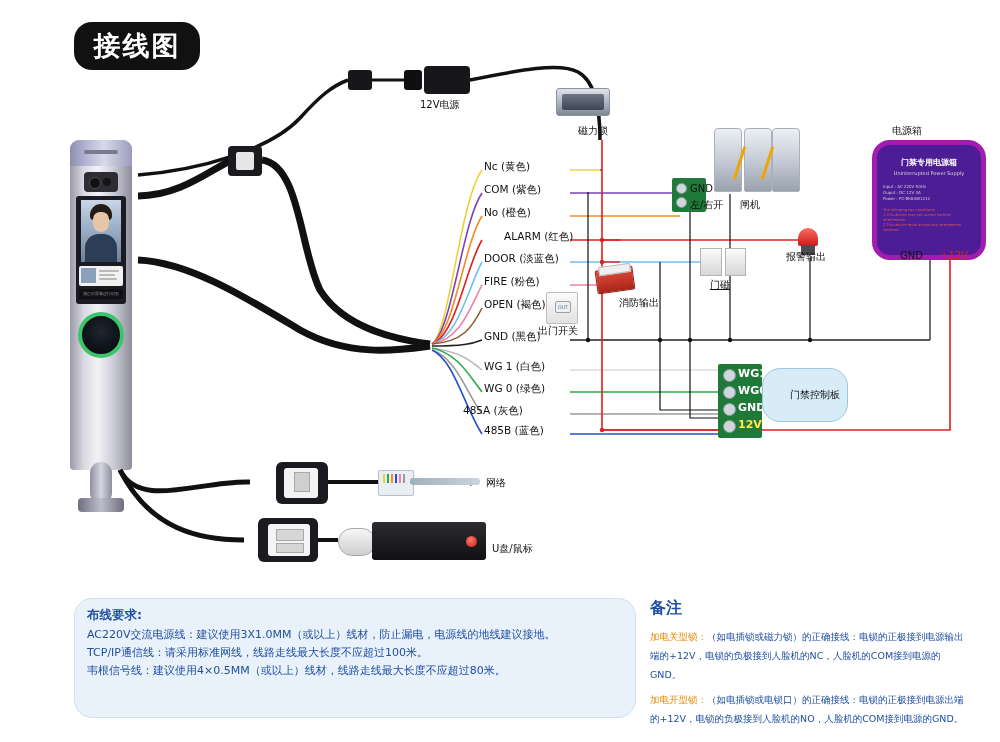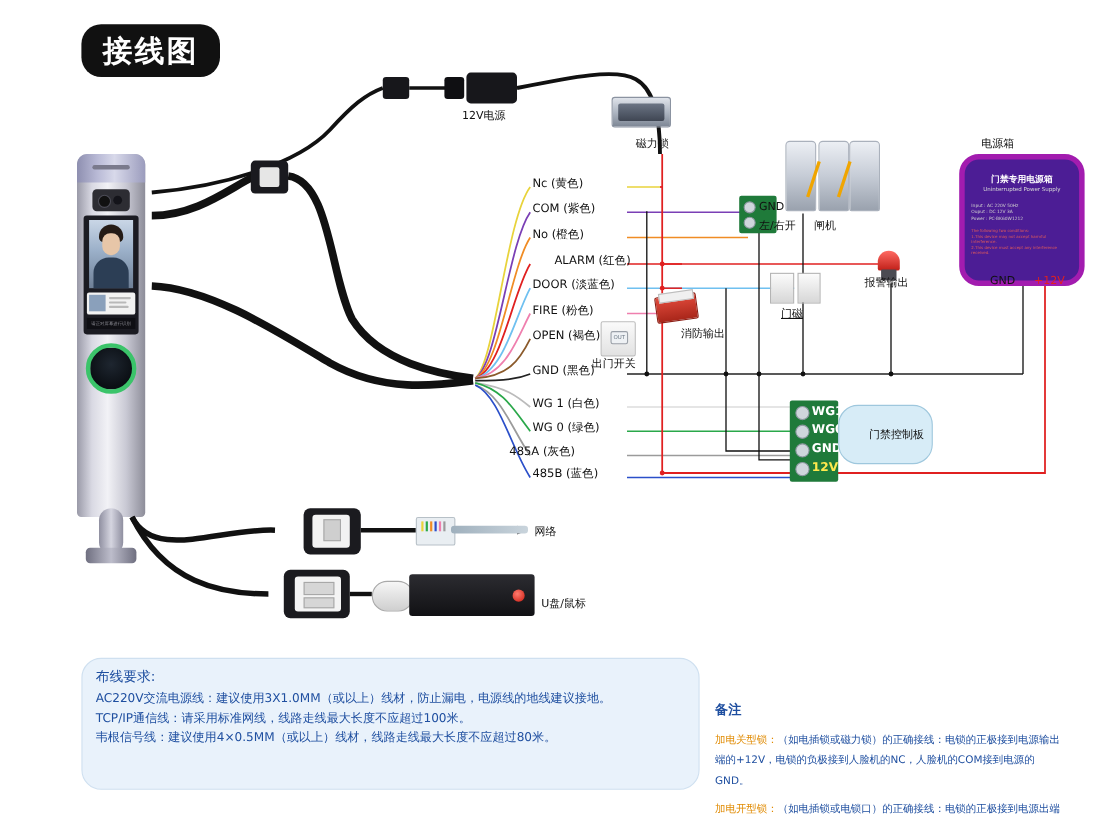--- a/index.html
+++ b/index.html
@@ -116,24 +116,24 @@
   
   .usbconn{left:258px;top:518px;width:60px;height:44px;background:#1b1b1f;border-radius:6px;}
   .usbconn .face{position:absolute;left:10px;top:6px;width:42px;height:32px;background:#f4f4f4;border-radius:3px;}
   .usbconn .face .s1{position:absolute;left:8px;top:5px;width:26px;height:10px;border:1px solid #a8a8a8;background:#d6d6d6;}
   .usbconn .face .s2{position:absolute;left:8px;top:19px;width:26px;height:8px;border:1px solid #a8a8a8;background:#d6d6d6;}
   .usb-metal{left:338px;top:528px;width:36px;height:26px;background:linear-gradient(180deg,#f6f6f6,#cfcfcf);border:1px solid #a9a9a9;}
   .usb-body{left:372px;top:522px;width:114px;height:38px;background:linear-gradient(180deg,#2c2c31,#111114);border-radius:3px;}
   .usb-led{left:466px;top:536px;width:11px;height:11px;border-radius:50%;background:radial-gradient(circle at 40% 35%,#ff7b6e,#c9190f);}
   
   #req-panel{left:74px;top:598px;width:560px;height:118px;background:#e9f2fb;border:1px solid #cfe0f0;}
-  #req-title{color:#1f4fa0;font-weight:normal;font-size:12.5px;margin:8px 0 2px 12px;}
+  #req-title{color:#1f4fa0;font-weight:bold;font-size:12.5px;margin:8px 0 2px 12px;}
   .req-line{color:#1f4fa0;font-size:11px;margin:3px 0 0 12px;}
   #note-panel{left:650px;top:598px;width:320px;height:118px;}
-  #note-title{color:#1f4fa0;font-weight:bold;font-size:12px;margin-top:39px;}
+  #note-title{color:#1f4fa0;font-weight:bold;font-size:16px;}
   .note-block{margin-top:6px;}
   .note-head{color:#e08a00;font-size:9.5px;display:inline;}
   .note-text{color:#1f4fa0;font-size:9.5px;display:inline;}
   svg{position:absolute;left:0;top:0;}
 </style>
 </head>
 <body>
 
 <div class="abs" id="title-badge">接线图</div>
 

